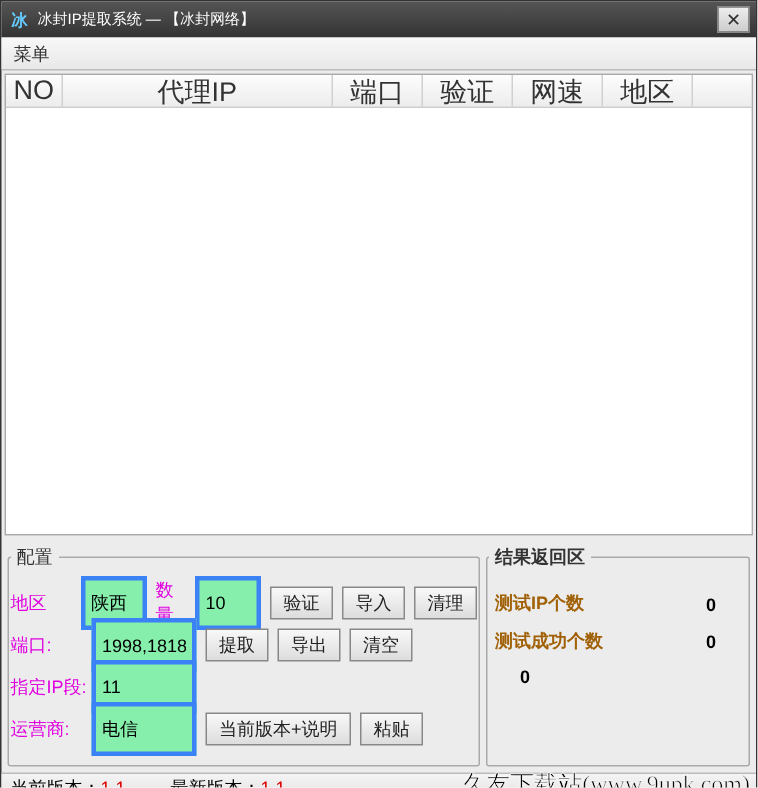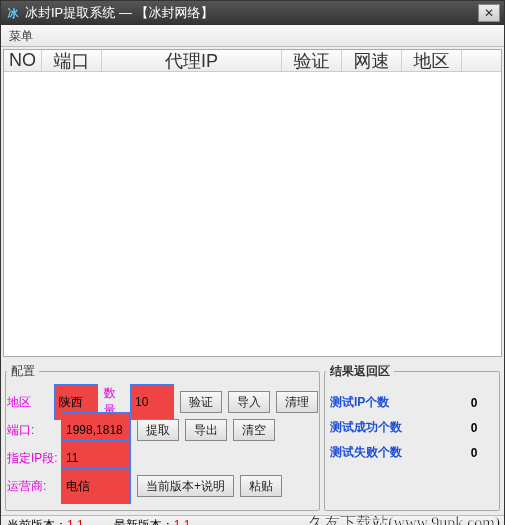--- a/index.html
+++ b/index.html
@@ -2,21 +2,21 @@
 <html><head>
 <meta charset="utf-8">
 <style>
 * { box-sizing: border-box; margin: 0; padding: 0; font-family: "Microsoft YaHei", SimSun, Arial, sans-serif; font-size: 12px; }
 body { background: #fff; width: 505px; height: 525px; overflow: hidden; }
 
 .window { width: 505px; border: 1px solid #333; background: #ececec; }
 
 .titlebar { background: linear-gradient(#555,#333); color: #fff; height: 24px; display: flex; align-items: center; padding: 0 4px; }
 .titlebar .icon { width: 16px; height: 16px; margin-right: 4px; display: inline-flex; align-items: center; justify-content: center; color: #6cf; font-weight: bold; font-size: 11px; }
-.titlebar .title { flex: 1; font-size: 13px; }
+.titlebar .title { flex: 1; font-size: 10px; }
 .titlebar .close { width: 22px; height: 18px; background: linear-gradient(#eee,#ccc); border: 1px solid #888; color: #333; display: flex; align-items: center; justify-content: center; }
 
 .menubar { background: linear-gradient(#f8f8f8,#e8e8e8); border-bottom: 1px solid #bbb; padding: 3px 8px; height: 22px; color: #333; }
 
 .table-area { height: 308px; background: #fff; border: 1px solid #aaa; margin: 2px; overflow: hidden; position: relative; }
 .table-header { display: flex; background: linear-gradient(#fdfdfd,#ececec); border-bottom: 1px solid #ccc; height: 22px; }
 .th { border-right: 1px solid #d0d0d0; display: flex; align-items: center; justify-content: center; color: #333; font-size: 18px; }
 .th0 { width: 38px; }
 .th1 { width: 180px; }
 .th2 { width: 60px; }
@@ -27,30 +27,30 @@
 
 .lower { display: flex; gap: 4px; padding: 4px; }
 
 fieldset { border: 1px solid #aaa; border-radius: 2px; padding: 6px 1px 8px; background: #ececec; }
 legend { padding: 0 4px; color: #333; }
 
 .config { flex: 1; }
 .cfg-row { display: flex; align-items: center; gap: 6px; margin: 4px 0; height: 24px; }
 .magenta { color: #e000e0; }
 .cfg-row label.lbl { width: 48px; text-align: left; }
-input.txt { border: 1px solid #3b82f6; background: #ef4444; height: 36px; padding: 0 4px; }
+input.txt { border: 3px solid #3b82f6; background: #86efac; height: 36px; padding: 0 4px; }
 .w48 { width: 44px; }
 .w70 { width: 70px; }
 
 button.btn { height: 22px; border: 1px solid #888; background: linear-gradient(#f8f8f8,#ddd); padding: 0 8px; min-width: 42px; color: #222; }
 button.wide { min-width: 94px; }
 
 .results { width: 176px; font-weight: bold; }
 .res-row { display: flex; justify-content: space-between; align-items: center; margin: 8px 4px; }
-.res-row .rl { color: #1d4ed8; }
+.res-row .rl { color: #a16207; }
 .res-row .rv { color: #000; width: 40px; text-align: center; }
 
 .statusbar { display: flex; align-items: center; background: linear-gradient(#f4f4f4,#e0e0e0); border-top: 1px solid #bbb; height: 20px; padding: 0 6px; font-size: 12px; position: relative; }
 .statusbar .seg { margin-right: 30px; }
 .statusbar .red { color: #d00; }
 .watermark { position: absolute; right: 4px; bottom: 1px; font-size: 16px; font-family: "KaiTi","STKaiti",serif; color: #000; -webkit-text-stroke: 0.4px #fff; text-shadow: 0 0 2px #fff; }
 </style>
 </head>
 <body>
 
@@ -64,22 +64,22 @@
       </div>
   </div>
 
   <div class="menubar">
     <span>菜单</span>
   </div>
 
   <div class="table-area">
     <div class="table-header">
       <div class="th th0">NO</div>
+      <div class="th th1">代理IP</div>
       <div class="th th2">端口</div>
-      <div class="th th1">代理IP</div>
       <div class="th th3">验证</div>
       <div class="th th4">网速</div>
       <div class="th th5">地区</div>
     </div>
     <div class="table-body"></div>
   </div>
 
   <div class="lower">
 
     <fieldset class="config">
@@ -120,21 +120,20 @@
       <legend>结果返回区</legend>
       <div class="res-row">
         <span class="rl">测试IP个数</span>
         <span class="rv">0</span>
       </div>
       <div class="res-row">
         <span class="rl">测试成功个数</span>
         <span class="rv">0</span>
       </div>
       <div class="res-row">
-        <span class="rl">测试失败个数</span>
         <span class="rv">0</span>
       </div>
     </fieldset>
 
   </div>
 
   <div class="statusbar">
     <span class="seg">
       <span>当前版本：</span><span class="red">1.1</span>
     </span>

